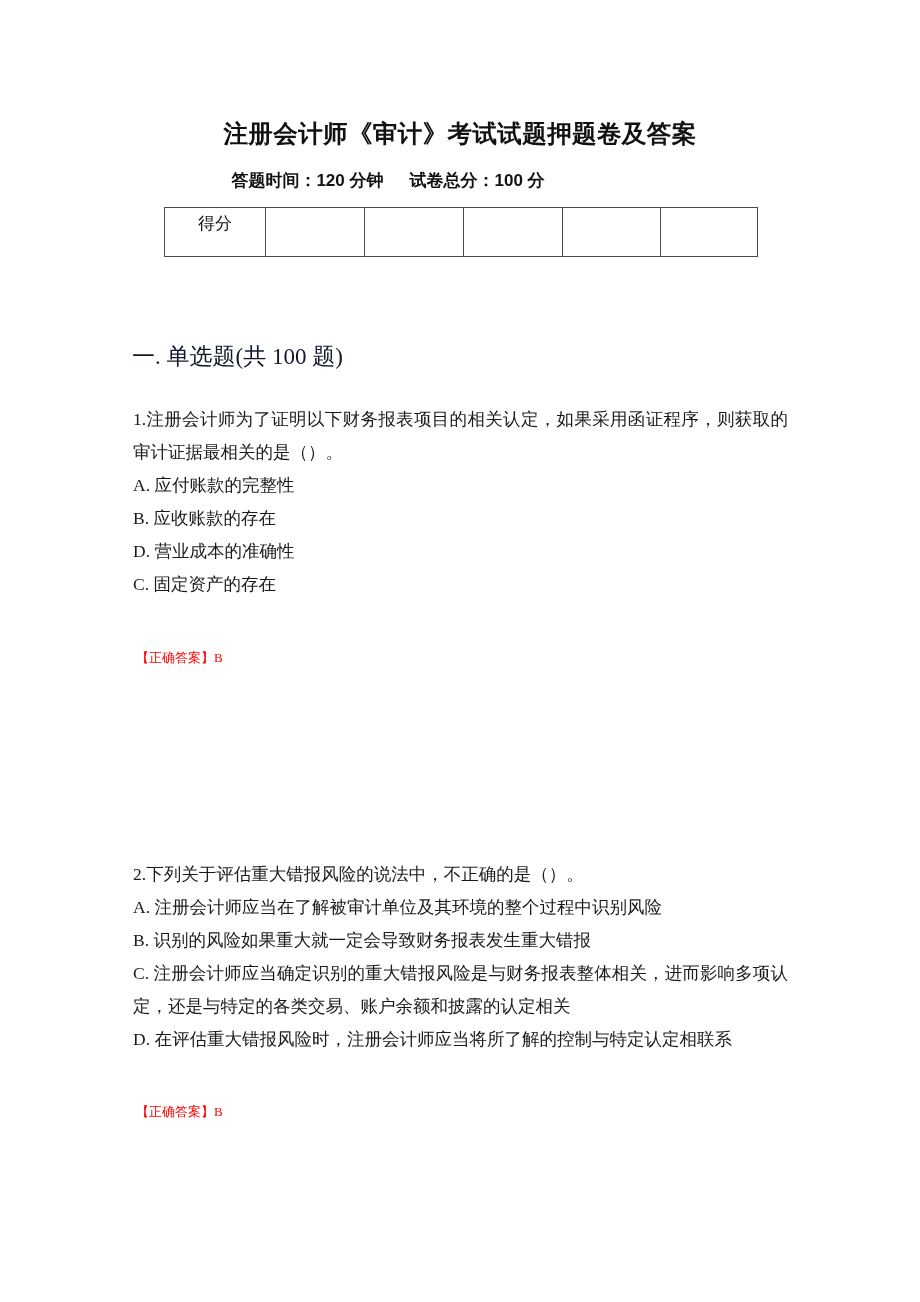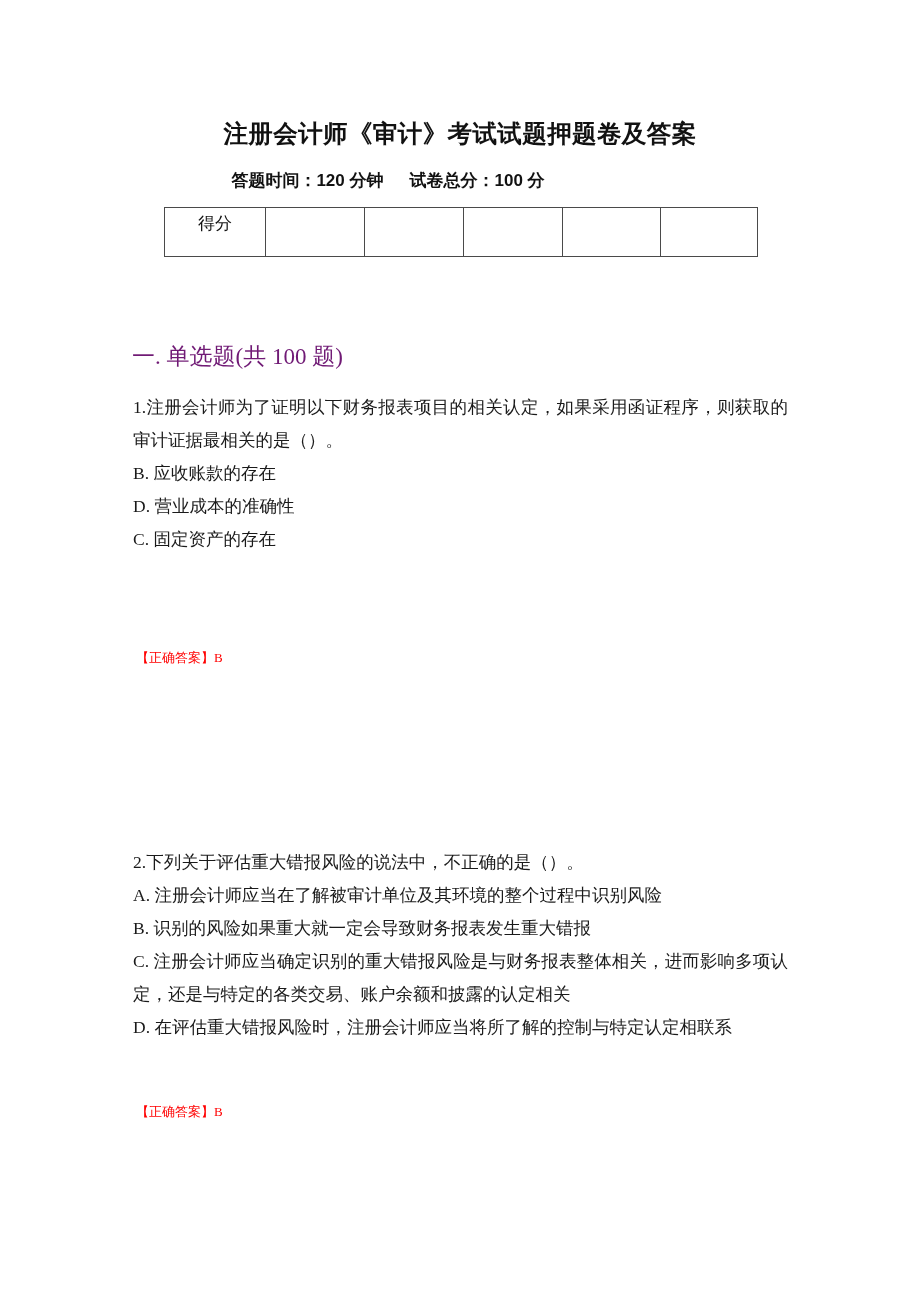--- a/index.html
+++ b/index.html
@@ -89,32 +89,33 @@
   .score-table col.c-num   { width: 99px; }
   .score-table col.c-sum   { width: 98px; }
   .score-table col.c-who   { width: 97px; }
 
   
   .section-heading {
     position: absolute;
     left: 132px;
     top: 341px;
     font-size: 23px;
-    color: #701a75;
+    color: #0f172a;
     white-space: nowrap;
   }
 
   .block {
     position: absolute;
     left: 133px;
     width: 655px;
     font-size: 17.5px;
     line-height: 33px;
     color: #1a1a1a;
     text-align: justify;
+    margin-top: 12px;
   }
   .block p {
     margin: 0;
   }
   .q-stem {
     text-align: justify;
     text-justify: inter-ideograph;
   }
   .opt {
     white-space: normal;
@@ -174,20 +175,21 @@
         <td></td>
         <td></td>
       </tr>
     </tbody>
   </table>
 
   <div class="section-heading">一. 单选题(共 100 题)</div>
 
   <div class="block" id="q1-block">
     <p class="q-stem"><span>1.</span><span>注册会计师为了证明以下财务报表项目的相关认定，如果采用函证程序，则获取的审计证据最相关的是（）。</span></p>
+    <p class="opt-wrap"><span class="opt">A. 应付账款的完整性</span></p>
     <p class="opt-wrap"><span class="opt">B. 应收账款的存在</span></p>
     <p class="opt-wrap"><span class="opt">D. 营业成本的准确性</span></p>
     <p class="opt-wrap"><span class="opt">C. 固定资产的存在</span></p>
   </div>
 
   <div class="answer" id="q1-answer">
     <span class="tag">【正确答案】</span><span class="val">B</span>
   </div>
 
   <div class="block" id="q2-block">

